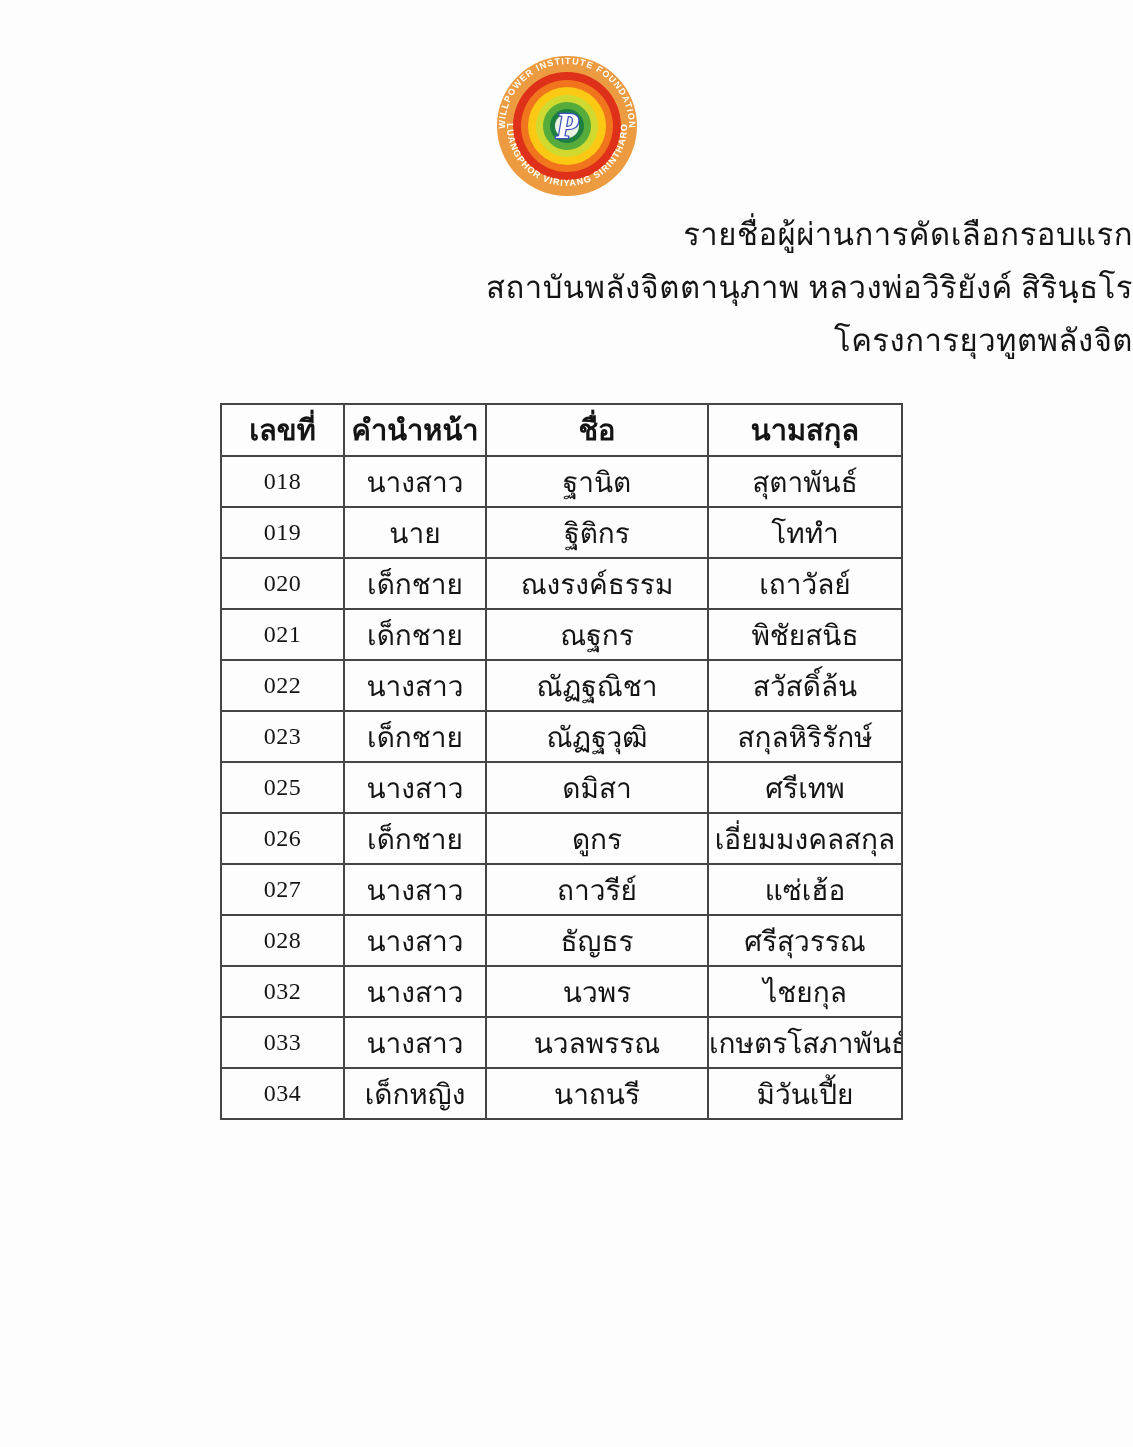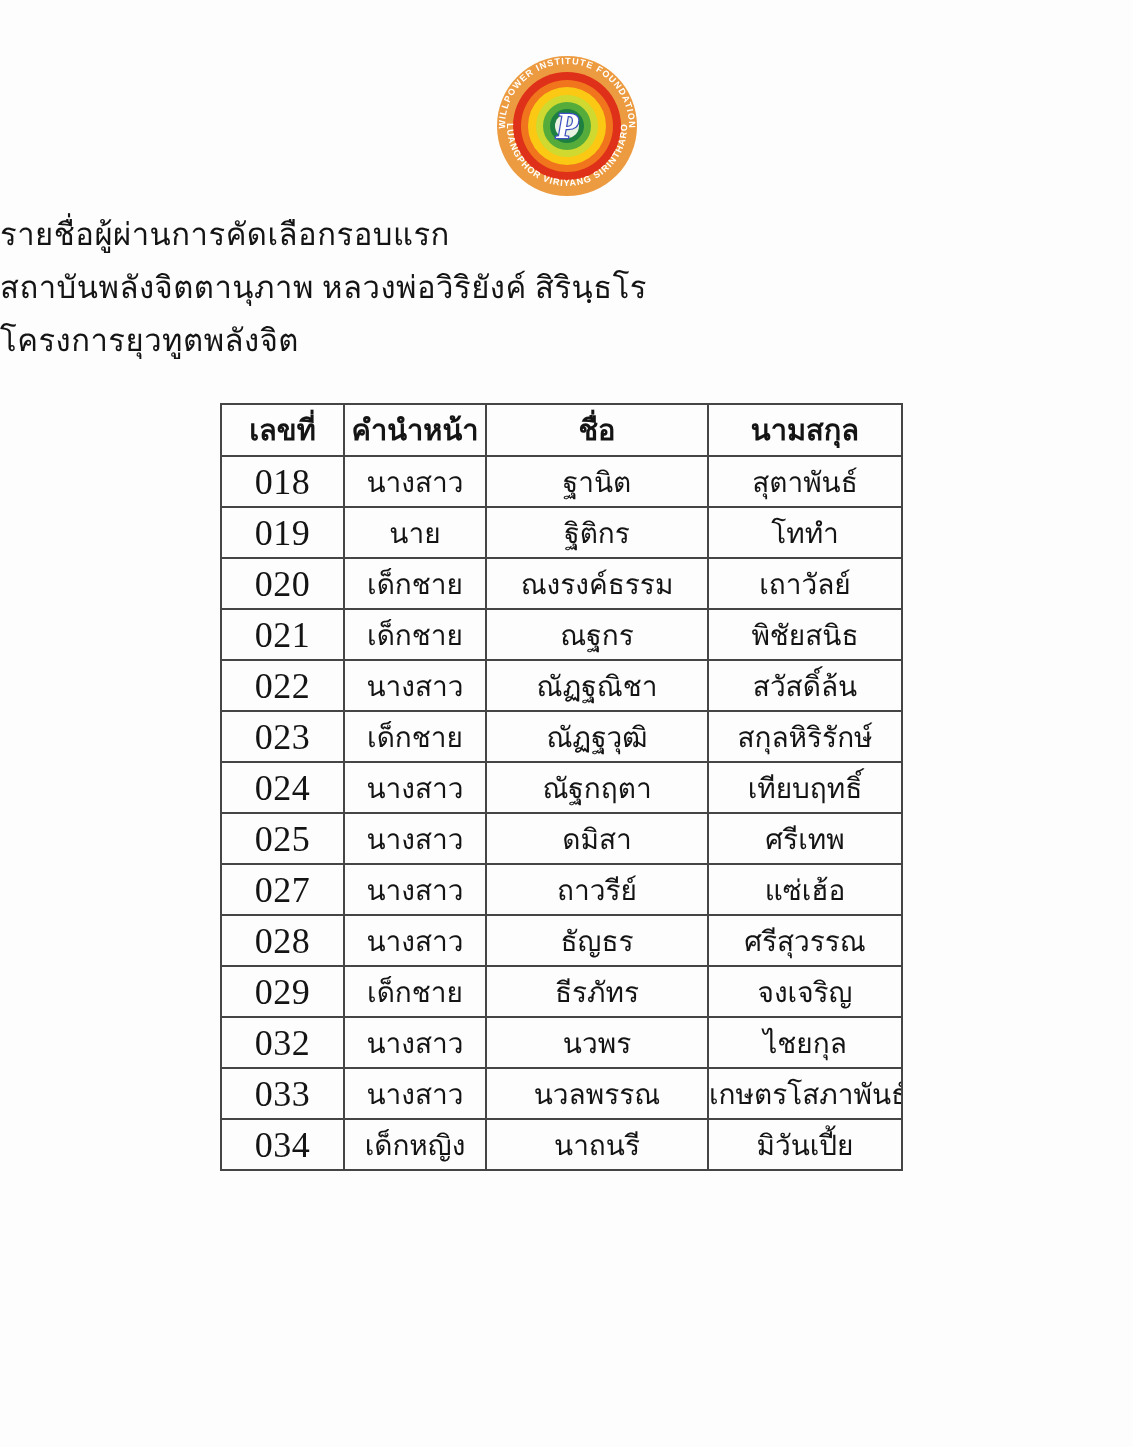--- a/index.html
+++ b/index.html
@@ -15,21 +15,21 @@
     overflow: hidden;
   }
   .logo-wrap {
     padding-top: 56px;
     display: flex;
     justify-content: center;
   }
   .logo-wrap svg { display: block; }
   .titles {
     margin-top: 12px;
-    text-align: left;
+    text-align: right;
   }
   .title-line {
     font-size: 31px;
     line-height: 53px;
     font-weight: 400;
     letter-spacing: 0.5px;
   }
   .tbl-wrap {
     margin: 36px 0 0 220px;
     width: 681px;
@@ -54,21 +54,21 @@
   table.roster th {
     height: 52px;
     font-size: 29px;
     font-weight: 700;
   }
   table.roster td {
     height: 51px;
     font-size: 28px;
   }
   table.roster td.num {
-    font-size: 36px;
+    font-size: 24px;
     letter-spacing: 0.5px;
   }
 </style>
 </head>
 <body>
 
 <div class="page">
 
   <div class="logo-wrap">
     <svg width="140" height="140" viewBox="0 0 140 140" font-family="Liberation Sans, sans-serif">
@@ -152,55 +152,49 @@
     <td>สวัสดิ์ล้น</td>
   </tr>
 
   <tr>
     <td class="num">023</td>
     <td>เด็กชาย</td>
     <td>ณัฏฐวุฒิ</td>
     <td>สกุลหิริรักษ์</td>
   </tr>
 
-  <tr>
-    <td class="num">024</td>
-    <td>นางสาว</td>
-    <td>ณัฐกฤตา</td>
-    <td>เทียบฤทธิ์</td>
-  </tr>
 
   <tr>
     <td class="num">025</td>
     <td>นางสาว</td>
     <td>ดมิสา</td>
     <td>ศรีเทพ</td>
   </tr>
 
+  <tr>
+    <td class="num">026</td>
+    <td>เด็กชาย</td>
+    <td>ดูกร</td>
+    <td>เอี่ยมมงคลสกุล</td>
+  </tr>
 
   <tr>
     <td class="num">027</td>
     <td>นางสาว</td>
     <td>ถาวรีย์</td>
     <td>แซ่เฮ้อ</td>
   </tr>
 
   <tr>
     <td class="num">028</td>
     <td>นางสาว</td>
     <td>ธัญธร</td>
     <td>ศรีสุวรรณ</td>
   </tr>
 
-  <tr>
-    <td class="num">029</td>
-    <td>เด็กชาย</td>
-    <td>ธีรภัทร</td>
-    <td>จงเจริญ</td>
-  </tr>
 
 
 
   <tr>
     <td class="num">032</td>
     <td>นางสาว</td>
     <td>นวพร</td>
     <td>ไชยกุล</td>
   </tr>
 

